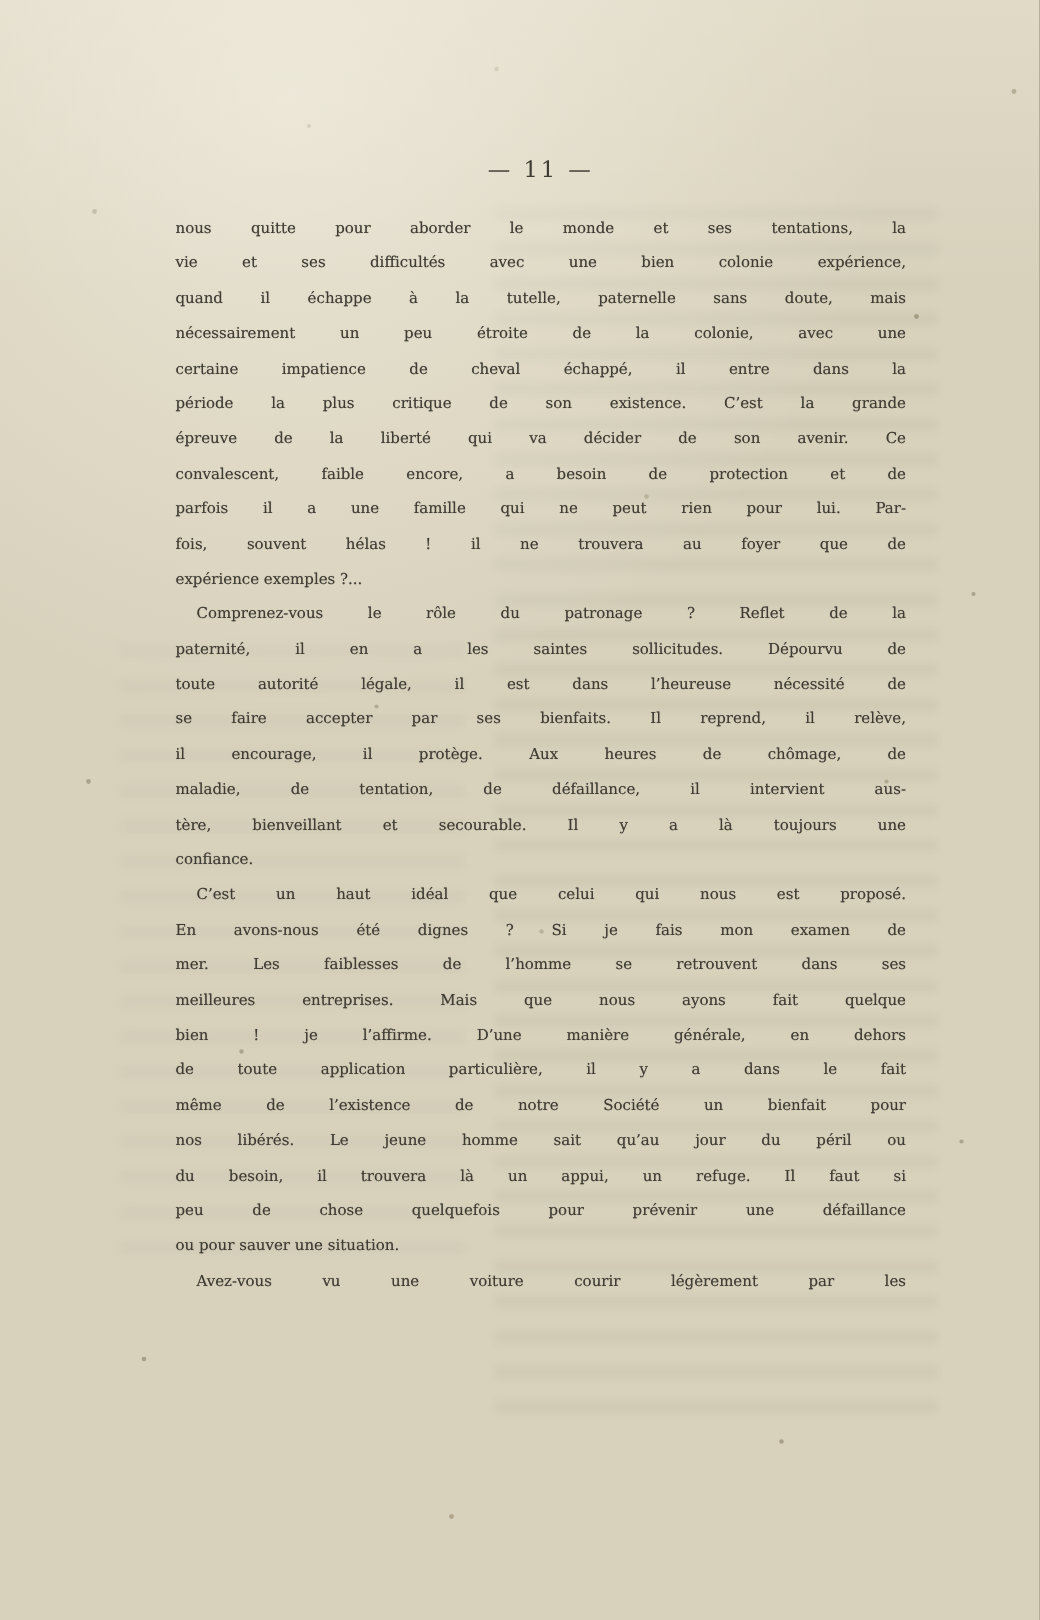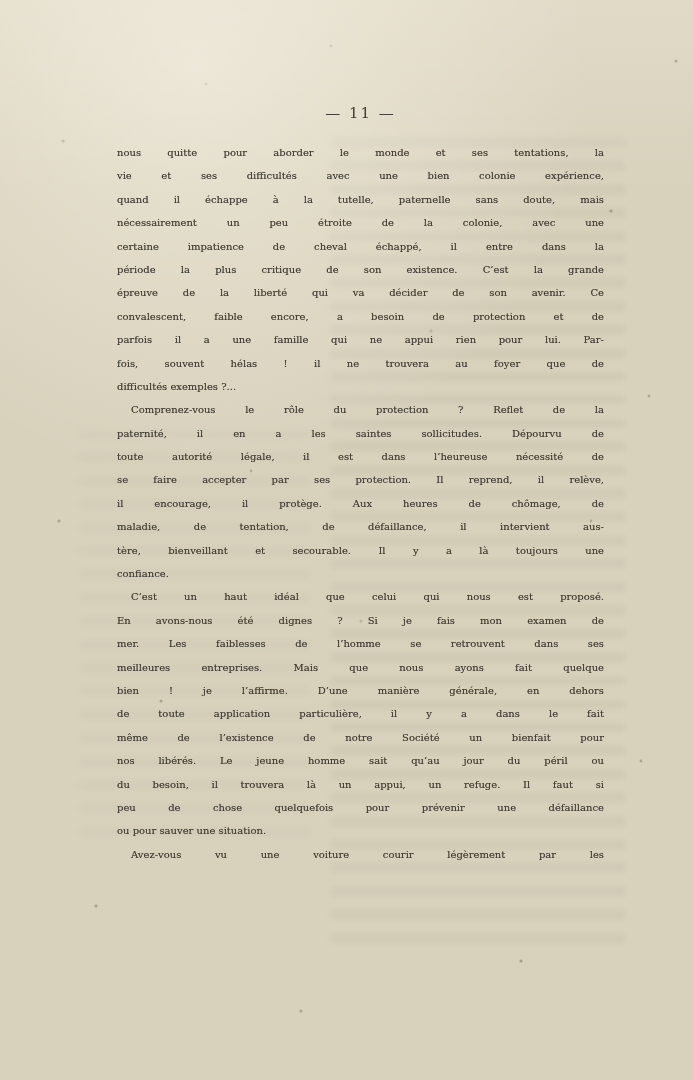--- a/index.html
+++ b/index.html
@@ -119,29 +119,29 @@
   <div class="text-block">
       <div class="paragraph">
         <div class="line">nous quitte pour aborder le monde et ses tentations, la</div>
         <div class="line">vie et ses difficultés avec une bien colonie expérience,</div>
         <div class="line">quand il échappe à la tutelle, paternelle sans doute, mais</div>
         <div class="line">nécessairement un peu étroite de la colonie, avec une</div>
         <div class="line">certaine impatience de cheval échappé, il entre dans la</div>
         <div class="line">période la plus critique de son existence. C’est la grande</div>
         <div class="line">épreuve de la liberté qui va décider de son avenir. Ce</div>
         <div class="line">convalescent, faible encore, a besoin de protection et de</div>
-        <div class="line">parfois il a une famille qui ne appui rien pour lui. Par-</div>
+        <div class="line">parfois il a une famille qui ne peut rien pour lui. Par-</div>
         <div class="line">fois, souvent hélas ! il ne trouvera au foyer que de</div>
-        <div class="line last">difficultés exemples ?...</div>
+        <div class="line last">expérience exemples ?...</div>
       </div>
       <div class="paragraph">
-        <div class="line indent">Comprenez-vous le rôle du protection ? Reflet de la</div>
+        <div class="line indent">Comprenez-vous le rôle du patronage ? Reflet de la</div>
         <div class="line">paternité, il en a les saintes sollicitudes. Dépourvu de</div>
         <div class="line">toute autorité légale, il est dans l’heureuse nécessité de</div>
-        <div class="line">se faire accepter par ses protection. Il reprend, il relève,</div>
+        <div class="line">se faire accepter par ses bienfaits. Il reprend, il relève,</div>
         <div class="line">il encourage, il protège. Aux heures de chômage, de</div>
         <div class="line">maladie, de tentation, de défaillance, il intervient aus-</div>
         <div class="line">tère, bienveillant et secourable. Il y a là toujours une</div>
         <div class="line last">confiance.</div>
       </div>
       <div class="paragraph">
         <div class="line indent">C’est un haut idéal que celui qui nous est proposé.</div>
         <div class="line">En avons-nous été dignes ? Si je fais mon examen de</div>
         <div class="line">mer. Les faiblesses de l’homme se retrouvent dans ses</div>
         <div class="line">meilleures entreprises. Mais que nous ayons fait quelque</div>

